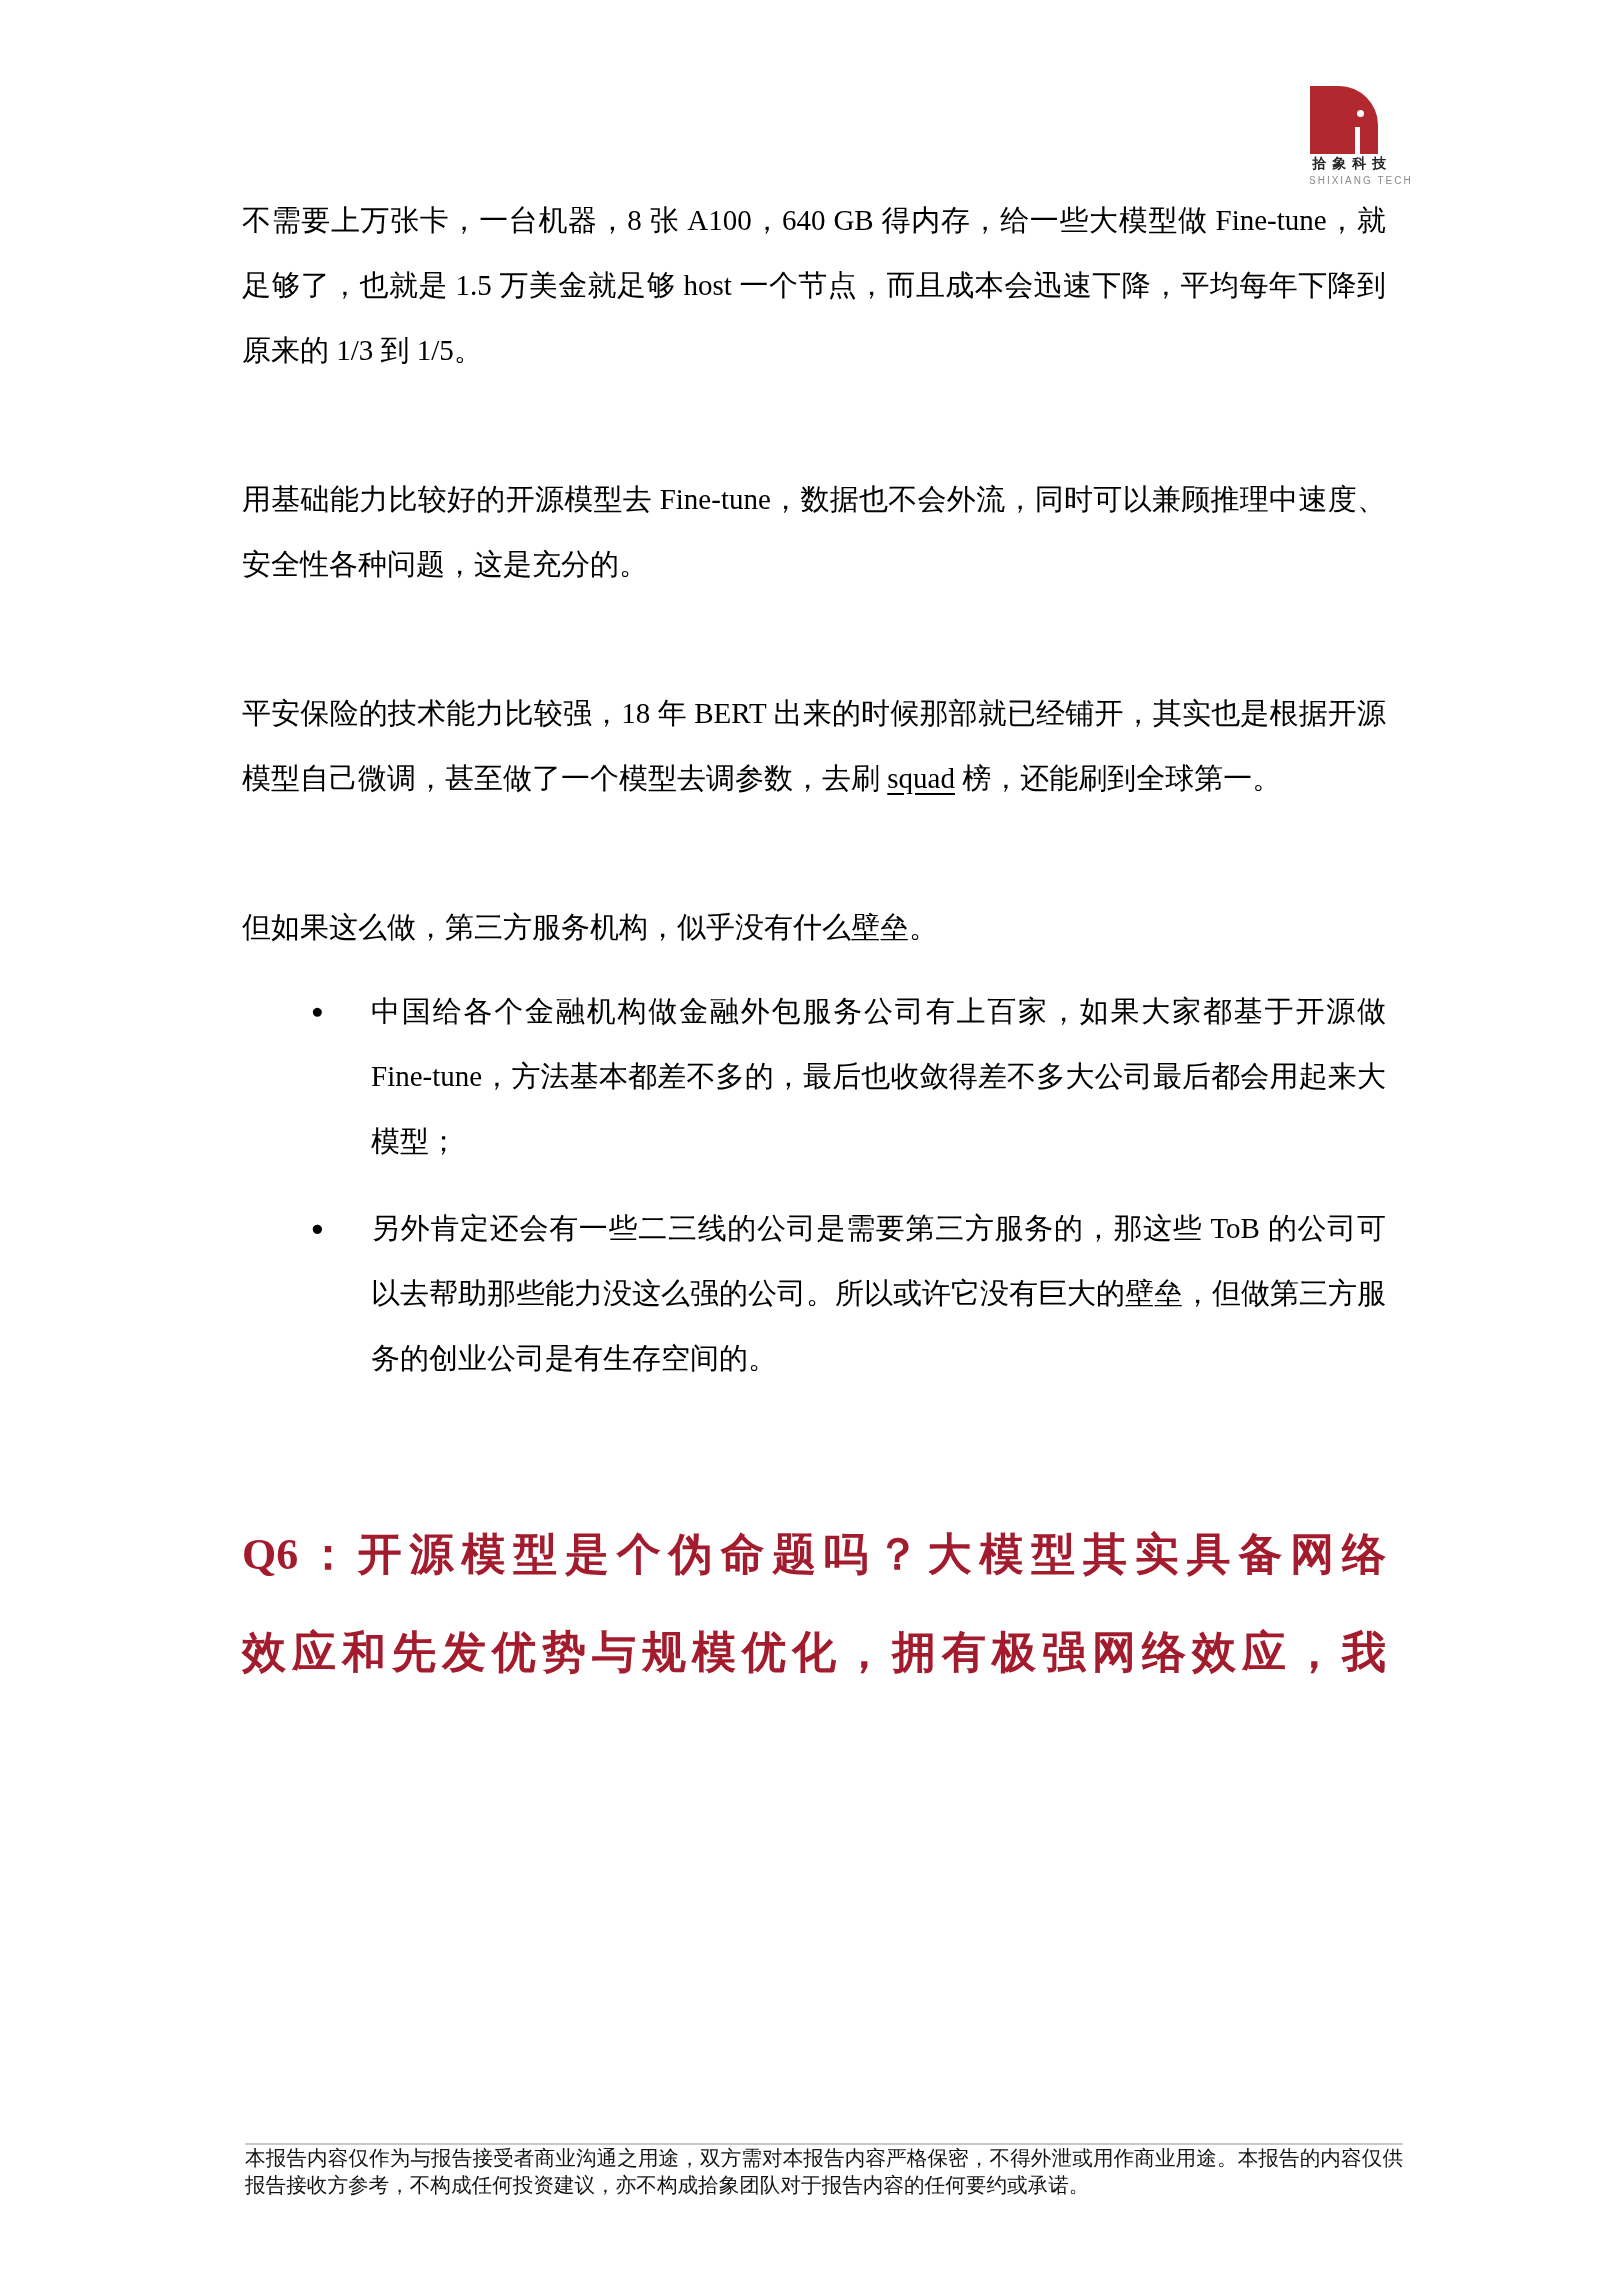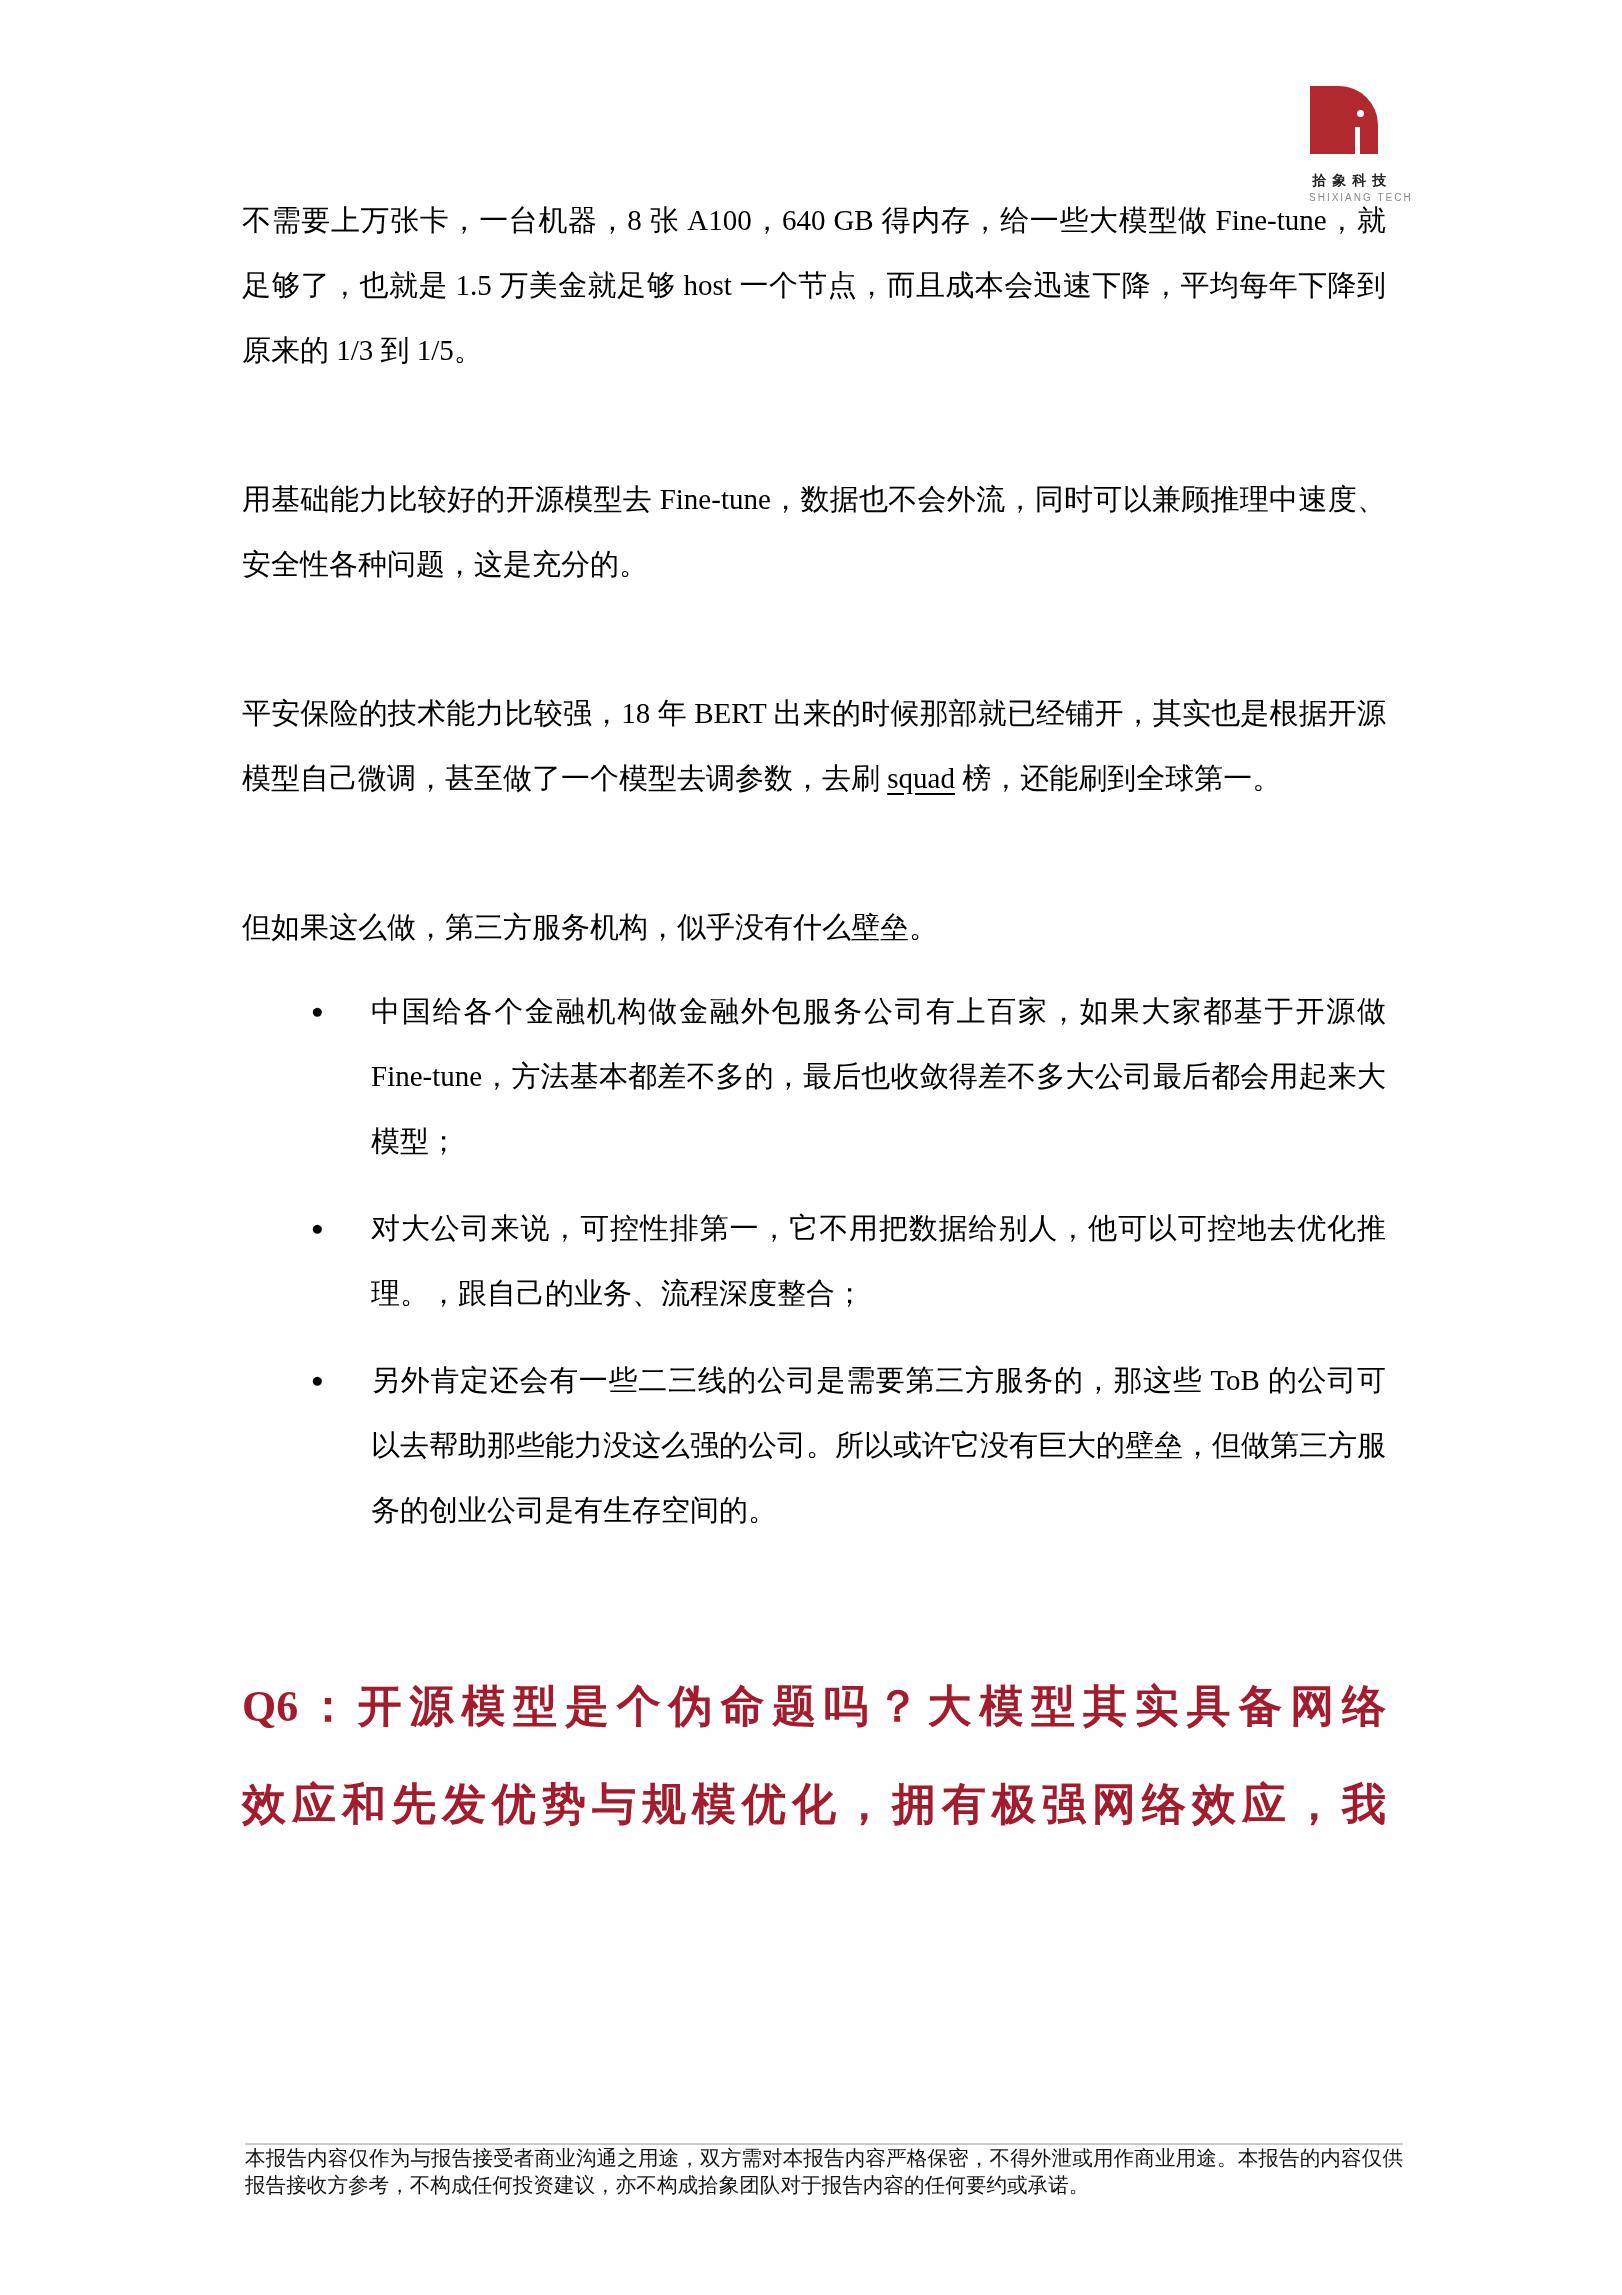--- a/index.html
+++ b/index.html
@@ -41,21 +41,21 @@
   }
   .logo-trunk {
     position: absolute;
     left: 45px;
     top: 41px;
     bottom: 0;
     width: 4.7px;
     background: #ffffff;
   }
   .logo-cn {
-    margin-top: 18px;
+    margin-top: 1px;
     font-size: 14px;
     font-weight: 600;
     letter-spacing: 6px;
     padding-left: 5.3px;
     color: #262626;
     white-space: nowrap;
   }
   .logo-en {
     margin-top: 2px;
     font-size: 10px;
@@ -152,21 +152,20 @@
     <p><span>平安保险的技术能力比较强，18 年 BERT 出来的时候那部就已经铺开，其实也是根据开源模型自己微调，甚至做了一个模型去调参数，去刷 </span><span class="u">squad</span><span> 榜，还能刷到全球第一。</span></p>
     <p class="pre-list">但如果这么做，第三方服务机构，似乎没有什么壁垒。</p>
 
     <ul class="bullet-list">
       <li>
         <span class="bullet">●</span>
         <span class="li-text">中国给各个金融机构做金融外包服务公司有上百家，如果大家都基于开源做 Fine-tune，方法基本都差不多的，最后也收敛得差不多大公司最后都会用起来大模型；</span>
       </li>
       <li>
         <span class="bullet">●</span>
-        <span class="li-text">对大公司来说，可控性排第一，它不用把数据给别人，他可以可控地去优化推理。，跟自己的业务、流程深度整合；</span>
       </li>
       <li>
         <span class="bullet">●</span>
         <span class="li-text">另外肯定还会有一些二三线的公司是需要第三方服务的，那这些 ToB 的公司可以去帮助那些能力没这么强的公司。所以或许它没有巨大的壁垒，但做第三方服务的创业公司是有生存空间的。</span>
       </li>
     </ul>
 
     <h1 class="q6" style="color: rgb(163, 28, 46);">
       <div class="heading-line">Q6：开源模型是个伪命题吗？大模型其实具备网络</div>
       <div class="heading-line">效应和先发优势与规模优化，拥有极强网络效应，我</div>

